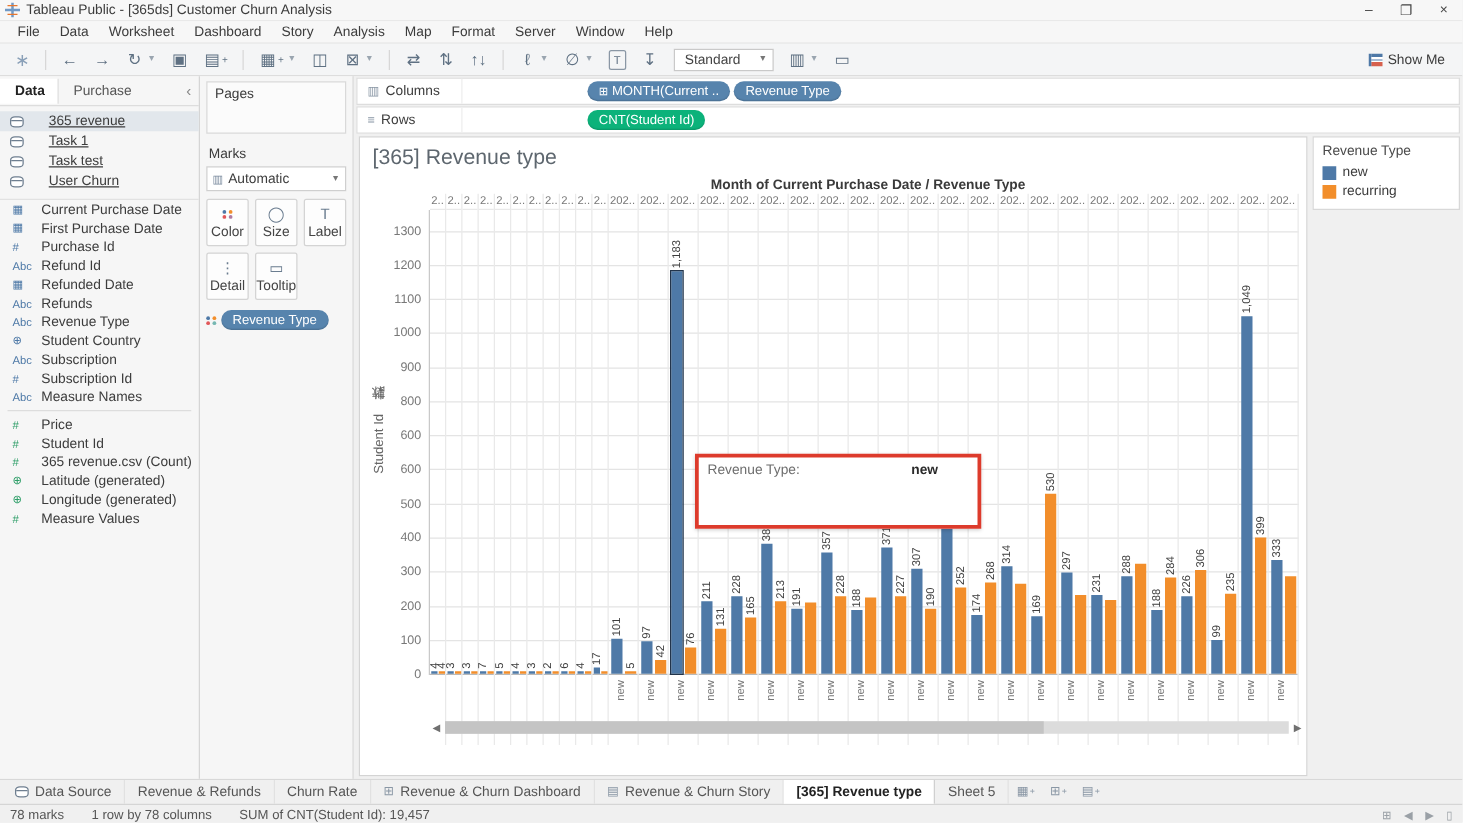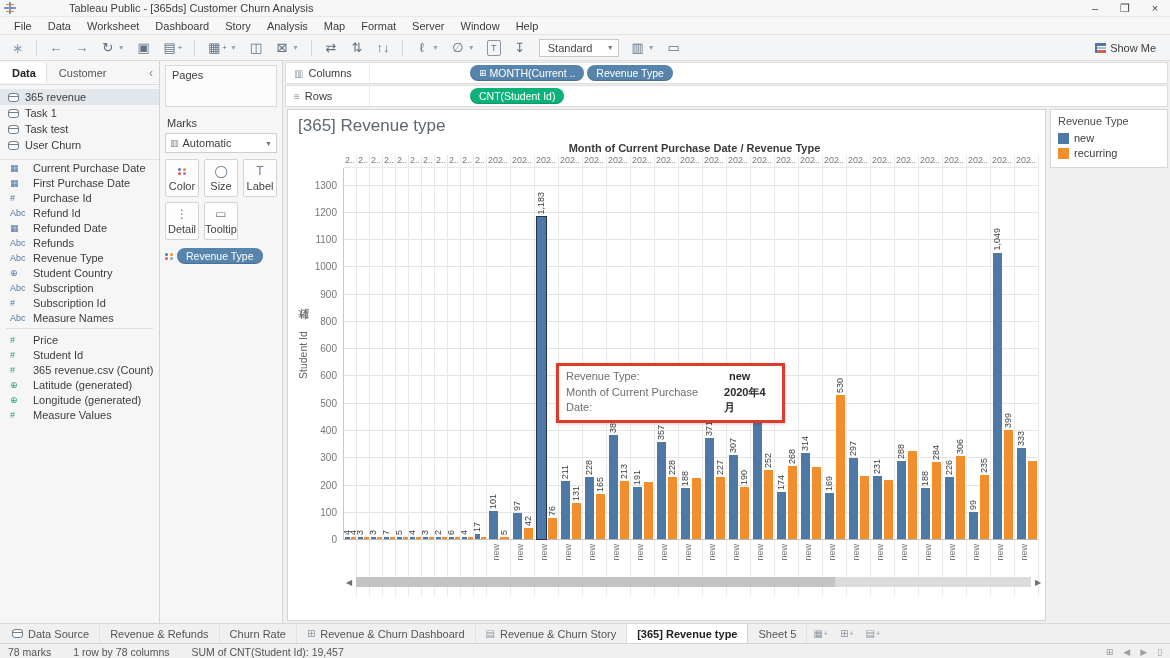--- a/index.html
+++ b/index.html
@@ -3,21 +3,21 @@
 <meta charset="utf-8">
 <style>
   * { margin:0; padding:0; box-sizing:border-box; }
   html,body { width:1170px; height:658px; overflow:hidden;
     font-family:"Liberation Sans","DejaVu Sans",sans-serif; font-size:11px; color:#333;
     background:#f0f0f0; }
 
   
   #titlebar { height:17px; background:#f7f7f7; display:flex; align-items:center; padding-left:4px; border-bottom:1px solid #e9e9e9;}
   #app-logo { width:12px; height:12px; margin-right:5px; }
-  #titlebar .title { font-size:11px; color:#3c3c3c;margin-left:48px; }
+  #titlebar .title { font-size:11px; color:#3c3c3c; }
   #win-controls { margin-left:auto; display:flex; }
   #win-controls span { width:30px; text-align:center; font-size:11px; color:#444; cursor:default; }
 
   
   #menubar { height:18px; background:#f7f7f7; display:flex; align-items:center; padding-left:6px; border-bottom:1px solid #e4e4e4;}
   #menubar .menu-item { padding:2px 8px; color:#3c3c3c; }
 
   
   #toolbar { height:26px; background:#f4f5f6; border-bottom:1px solid #ddd; display:flex; align-items:center; padding:0 6px; color:#6b7d90;}
   .tb-btn { display:flex; align-items:center; padding:2px 5px; margin:0 1px; border-radius:2px; color:#5f7183; font-size:13px; line-height:14px;}
@@ -35,21 +35,21 @@
   
   #main { height:562px; display:flex; }
 
   
   #left-panel { width:160px; background:#f6f6f6; border-right:1px solid #d5d5d5; display:flex; flex-direction:column; }
   #panel-tabs { display:flex; align-items:center; height:24px; border-bottom:1px solid #ddd; }
   #panel-tabs .ptab { padding:4px 10px 4px 12px; color:#555; }
   #panel-tabs .ptab.active { font-weight:bold; color:#222; background:#fff; border-right:1px solid #ddd;}
   #panel-tabs .collapse { margin-left:auto; padding:0 6px; color:#888; font-size:12px;}
   #sources { padding:4px 0 6px 0; border-bottom:1px solid #e2e2e2;}
-  .source-row { display:flex; align-items:center; gap:6px; padding:2px 8px; color:#3c3c3c;}
+  .source-row { display:flex; align-items:center; gap:20px; padding:2px 8px; color:#3c3c3c;text-decoration:underline;}
   .source-row.selected { background:#e2e7ec; }
   .db-icon { width:11px; height:9px; border:1px solid #6f7f90; border-radius:4px/3px; position:relative; background:#fff;}
   .db-icon:after { content:""; position:absolute; left:0; right:0; top:2px; border-top:1px solid #6f7f90;}
   #search-row { display:flex; align-items:center; height:22px; margin:4px 6px; border:1px solid #ddd; background:#fff; padding:0 4px; gap:4px;}
   #search-row .ph { color:#999; flex:1;}
   .mag { width:7px; height:7px; border:1.5px solid #8a8a8a; border-radius:50%; position:relative; display:inline-block;}
   .mag:after { content:""; position:absolute; width:4px; height:1.5px; background:#8a8a8a; transform:rotate(45deg); left:5px; top:6px;}
   #search-row .mini { color:#8a8a8a; font-size:9px;}
   #tables-label { font-weight:bold; color:#222; padding:6px 8px 2px 8px;}
   #fields { flex:1; overflow:hidden; padding-bottom:4px;}
@@ -256,21 +256,21 @@
     <span class="sm-icon"></span>
     <span>Show Me</span>
   </div>
 </div>
 
 <div id="main">
 
   <div id="left-panel">
     <div id="panel-tabs">
       <span class="ptab active">Data</span>
-      <span class="ptab">Customer</span>
+      <span class="ptab">Purchase</span>
       <span class="collapse">‹</span>
     </div>
     <div id="sources">
         <div class="source-row selected">
           <span class="db-icon"></span>
           <span>365 revenue</span>
         </div>
         <div class="source-row">
           <span class="db-icon"></span>
           <span>Task 1</span>
@@ -847,24 +847,20 @@
                       <span style="left: 4px;">new</span>
                     </div>
                   </div>
                 </div>
             </div>
             <div id="tooltip">
                 <div class="tt-row">
                   <span class="tt-label">Revenue Type:</span>
                   <span class="tt-value">new</span>
                 </div>
-                <div class="tt-row">
-                  <span class="tt-label">Month of Current Purchase Date:</span>
-                  <span class="tt-value">2020年4月</span>
-                </div>
               </div>
             <div id="h-scroll">
               <span class="arrow">◀</span>
               <span id="h-track">
                 <span id="h-thumb"></span>
               </span>
               <span class="arrow">▶</span>
             </div>
           </div>
         </div>

